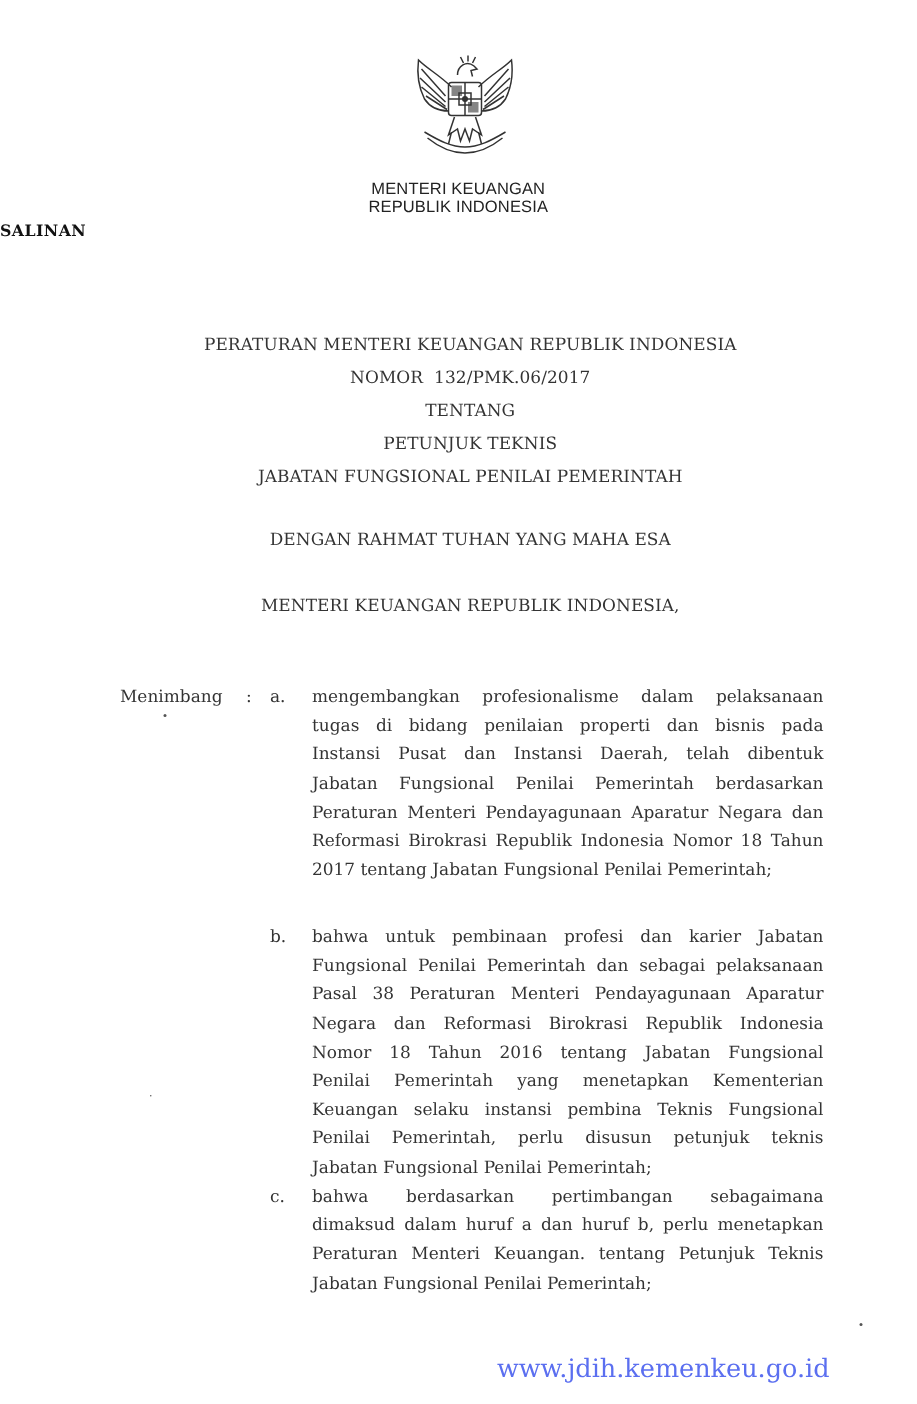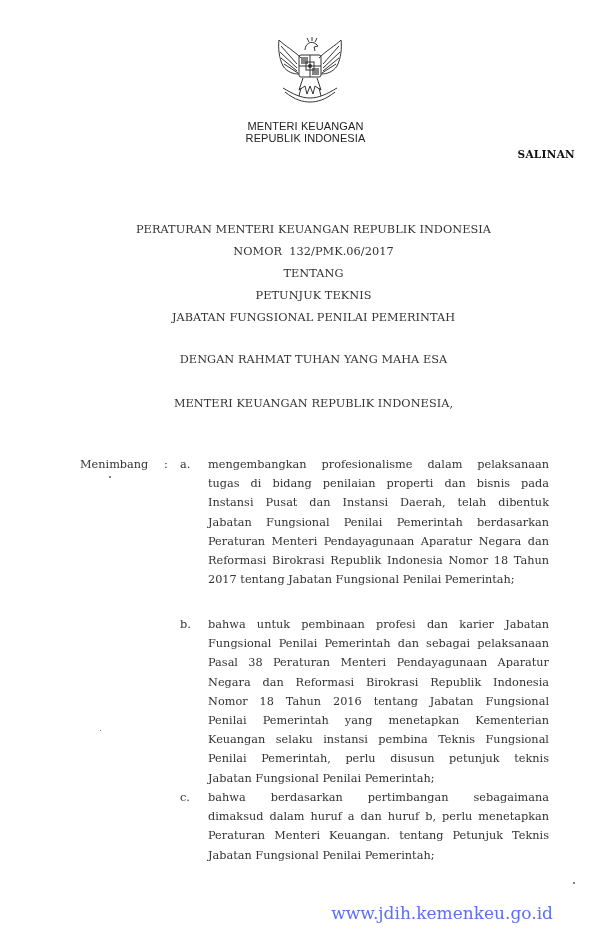--- a/index.html
+++ b/index.html
@@ -10,21 +10,21 @@
   }
   .emblem { position: absolute; left: 271px; top: 28px; width: 78px; height: 84px; }
   .ministry-line {
     position: absolute; left: 0; width: 611px; text-align: center;
     font-family: "Liberation Sans", "DejaVu Sans", sans-serif;
     font-size: 11px; letter-spacing: 0.1px; color: #222;
   }
   .ml1 { top: 120px; }
   .ml2 { top: 132px; }
   .salinan {
-    position: absolute; left: 0; width: 575px; text-align: right; top: 148px;
+    position: absolute; left: 0; width: 575px; text-align: left; top: 148px;
     font-family: "DejaVu Serif", serif; font-weight: bold; font-size: 10.5px;
     letter-spacing: 0.3px; color: #111;
   }
   .center-line {
     position: absolute; left: 0; width: 627px; text-align: center;
     font-size: 11.3px; letter-spacing: 0.05px; color: #333;
   }
   .h1 { top: 223px; }
   .h2 { top: 245px; }
   .h3 { top: 267px; }

